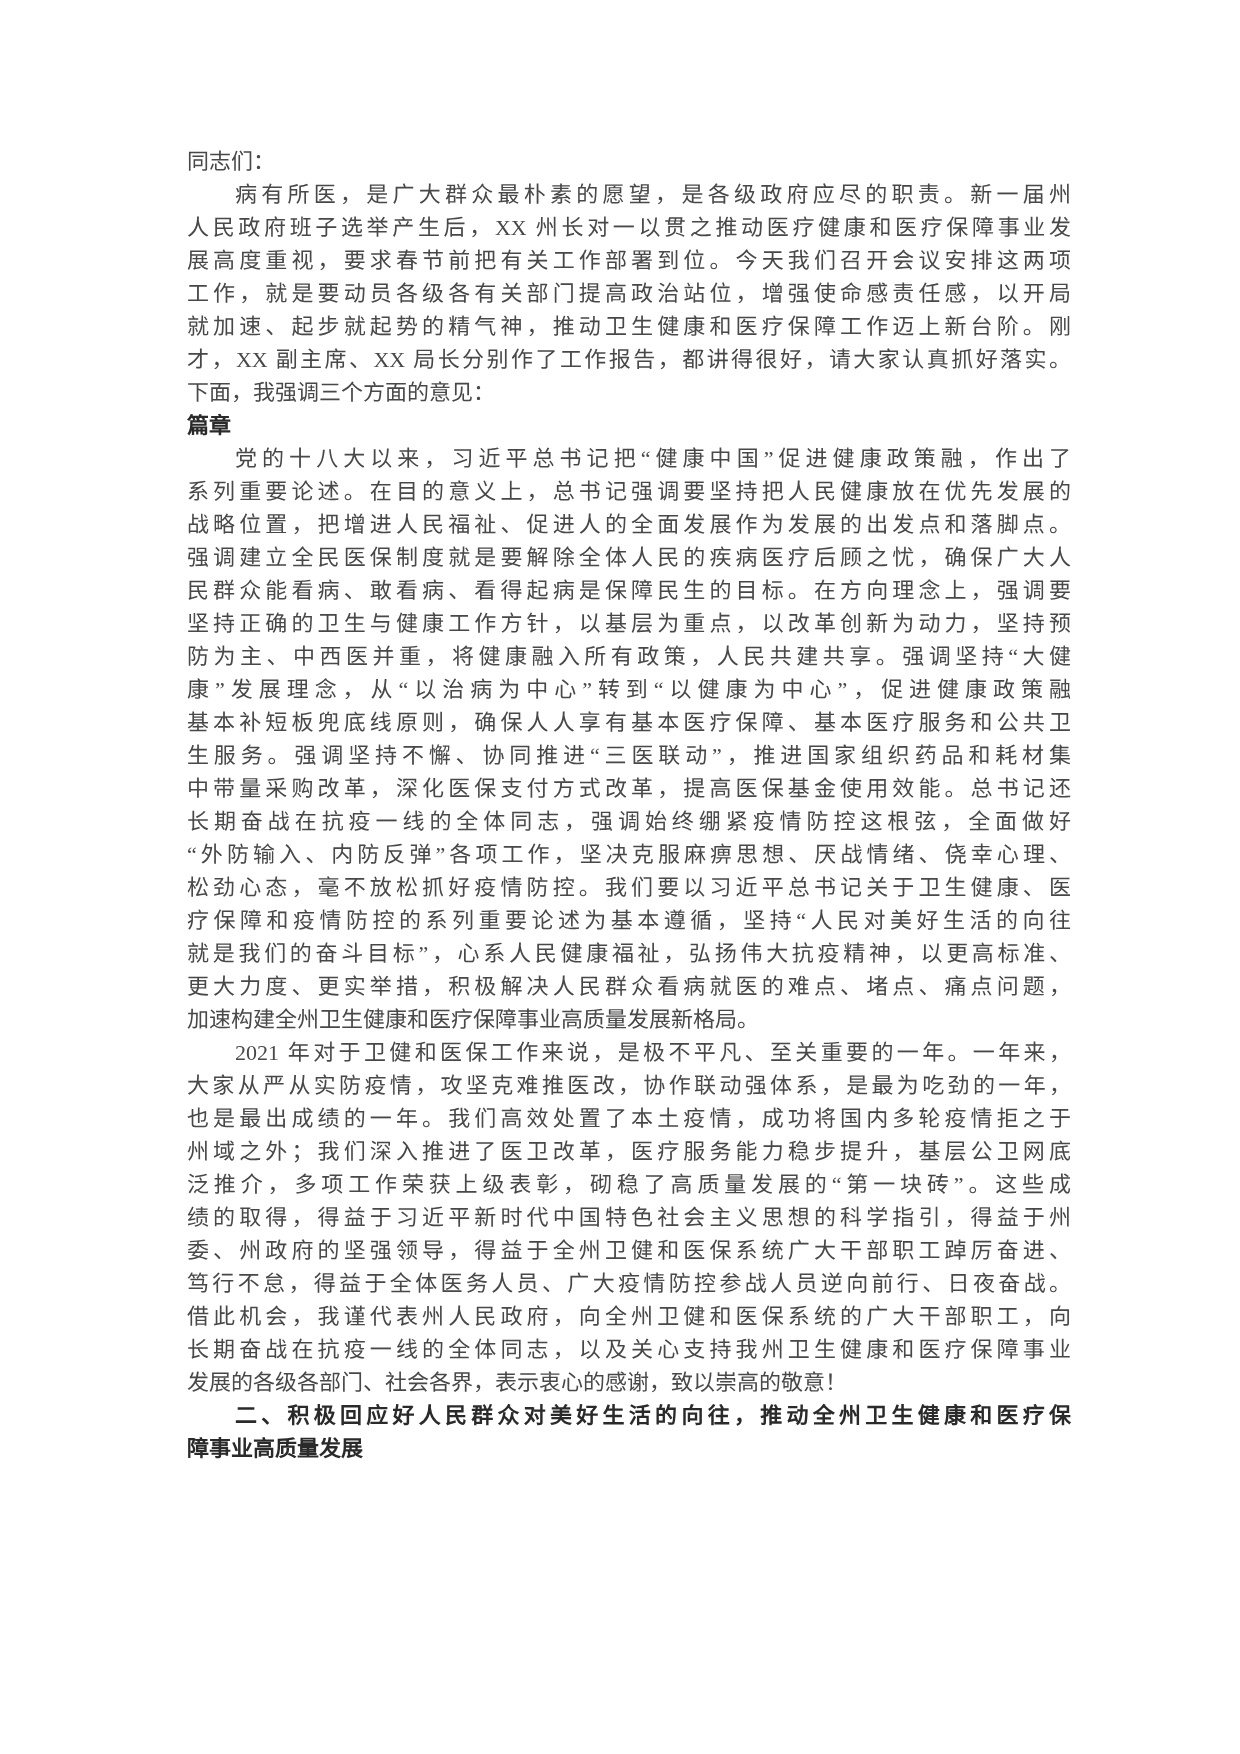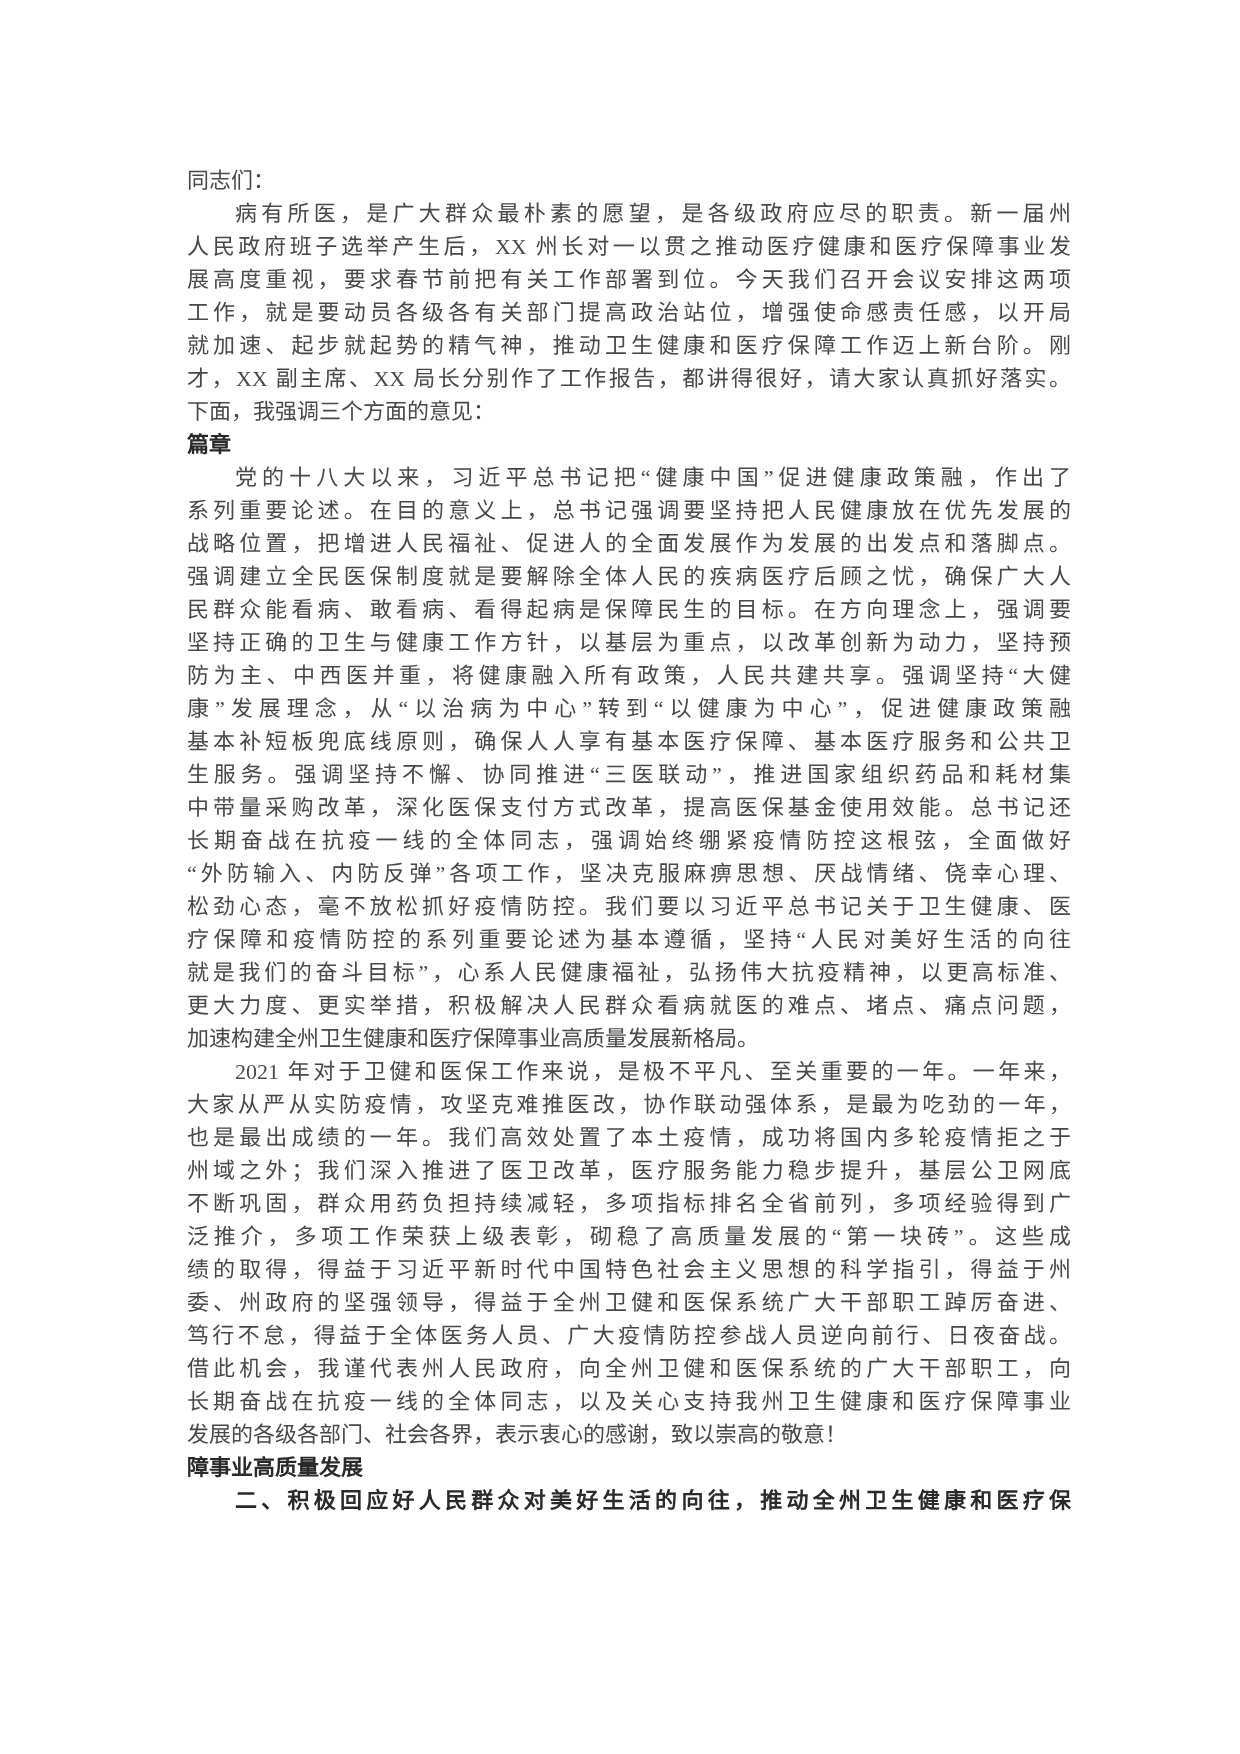--- a/index.html
+++ b/index.html
@@ -10,21 +10,21 @@
   .page {
     position: relative;
     width: 1240px;
     height: 1754px;
     background: #ffffff;
     overflow: hidden;
   }
   .doc-body {
     position: absolute;
     left: 187px;
-    top: 164px;
+    top: 145px;
     width: 884px;
     font-size: 22px;
     line-height: 33px;
   }
   .block { margin: 0; padding: 0; }
   .para {
     font-family: "Liberation Serif", "DejaVu Serif", serif;
     color: #484848;
   }
   .heading {
@@ -83,27 +83,26 @@
         <div class="line fill">疗保障和疫情防控的系列重要论述为基本遵循，坚持“人民对美好生活的向往</div>
         <div class="line fill">就是我们的奋斗目标”，心系人民健康福祉，弘扬伟大抗疫精神，以更高标准、</div>
         <div class="line fill">更大力度、更实举措，积极解决人民群众看病就医的难点、堵点、痛点问题，</div>
         <div class="line">加速构建全州卫生健康和医疗保障事业高质量发展新格局。</div>
       </div>
       <div class="block para">
         <div class="line indent fill">2021 年对于卫健和医保工作来说，是极不平凡、至关重要的一年。一年来，</div>
         <div class="line fill">大家从严从实防疫情，攻坚克难推医改，协作联动强体系，是最为吃劲的一年，</div>
         <div class="line fill">也是最出成绩的一年。我们高效处置了本土疫情，成功将国内多轮疫情拒之于</div>
         <div class="line fill">州域之外；我们深入推进了医卫改革，医疗服务能力稳步提升，基层公卫网底</div>
-        <div class="line fill">不断巩固，群众用药负担持续减轻，多项指标排名全省前列，多项经验得到广</div>
         <div class="line fill">泛推介，多项工作荣获上级表彰，砌稳了高质量发展的“第一块砖”。这些成</div>
         <div class="line fill">绩的取得，得益于习近平新时代中国特色社会主义思想的科学指引，得益于州</div>
         <div class="line fill">委、州政府的坚强领导，得益于全州卫健和医保系统广大干部职工踔厉奋进、</div>
         <div class="line fill">笃行不怠，得益于全体医务人员、广大疫情防控参战人员逆向前行、日夜奋战。</div>
         <div class="line fill">借此机会，我谨代表州人民政府，向全州卫健和医保系统的广大干部职工，向</div>
         <div class="line fill">长期奋战在抗疫一线的全体同志，以及关心支持我州卫生健康和医疗保障事业</div>
         <div class="line">发展的各级各部门、社会各界，表示衷心的感谢，致以崇高的敬意！</div>
       </div>
       <div class="block heading">
+        <div class="line indent fill">二、积极回应好人民群众对美好生活的向往，推动全州卫生健康和医疗保</div>
         <div class="line">障事业高质量发展</div>
-        <div class="line indent fill">二、积极回应好人民群众对美好生活的向往，推动全州卫生健康和医疗保</div>
       </div>
     </div>
 </div>
 
 </body></html>

